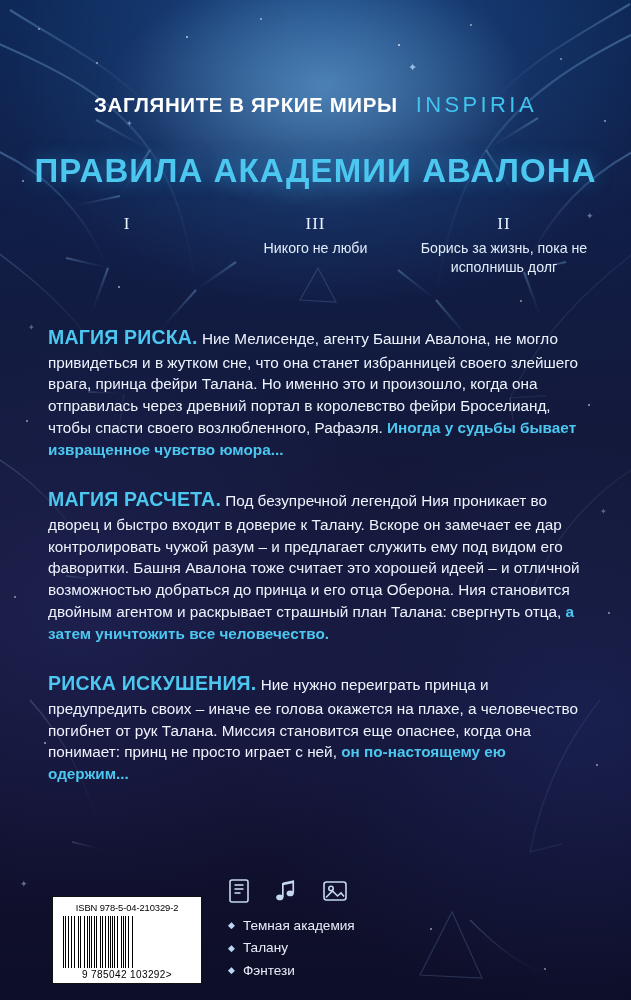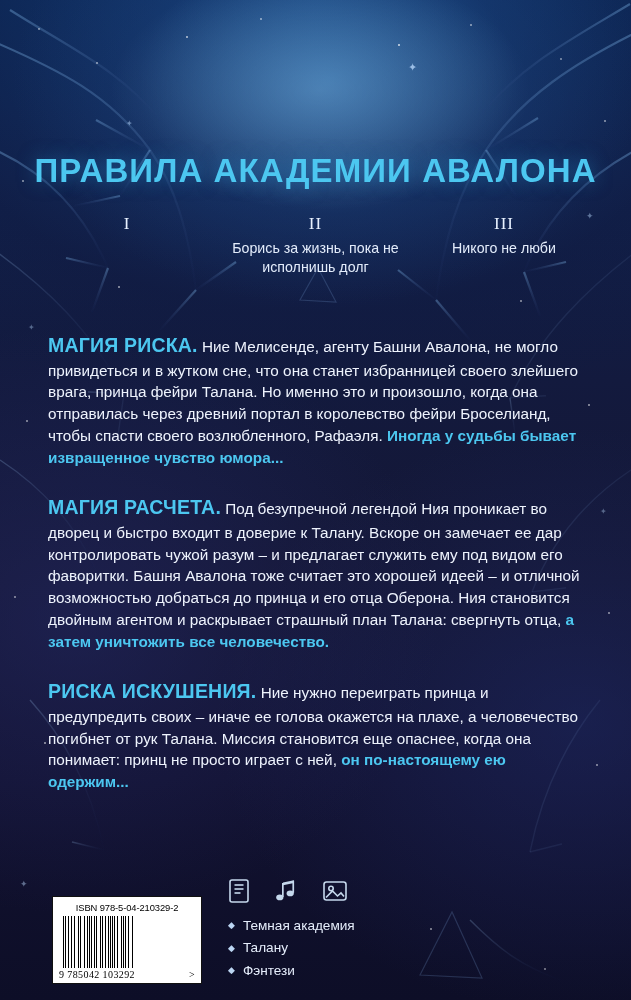--- a/index.html
+++ b/index.html
@@ -108,21 +108,21 @@
     letter-spacing: 1px;
   }
   .rule .txt {
     font-size: 14.2px;
     line-height: 1.32;
     color: #e3ecfb;
   }
   
   .blurbs {
     position: absolute;
-    top: 332px;
+    top: 324px;
     left: 48px;
     width: 540px;
   }
   .blurb { margin-bottom: 26px; }
   .blurb p {
     margin: 0;
     color: #eef3fd;
     font-size: 15.3px;
     line-height: 1.42;
   }
@@ -162,25 +162,25 @@
     gap: 0;
     padding: 0 6px;
   }
   .barcode i {
     display: block;
     background: #000;
     height: 100%;
   }
   .barcode-digits {
     display: flex;
-    justify-content: space-between;
+    justify-content: center;
     font-size: 10px;
     color: #000;
     padding: 1px 2px 0 2px;
-    font-family: Liberation Serif, serif;
+    font-family: Liberation Sans, sans-serif;
     letter-spacing: .4px;
   }
   .icons-row {
     position: absolute;
     left: 228px;
     bottom: 92px;
     display: flex;
     align-items: center;
     gap: 24px;
   }
@@ -296,34 +296,38 @@
     <div class="star" style="left:430px; top:928px; width:1.5px;height:1.5px;"></div>
     <div class="star" style="left:544px; top:968px; width:2px;height:2px;opacity:.5"></div>
     <div class="sparkle" style="left:408px; top:62px;">✦</div>
     <div class="sparkle" style="left:126px; top:120px; font-size:8px; opacity:.5">✦</div>
     <div class="sparkle" style="left:586px; top:212px; font-size:9px; opacity:.45">✦</div>
     <div class="sparkle" style="left:28px;  top:324px; font-size:8px; opacity:.4">✦</div>
     <div class="sparkle" style="left:600px; top:508px; font-size:8px; opacity:.4">✦</div>
     <div class="sparkle" style="left:20px;  top:880px; font-size:9px; opacity:.45">✦</div>
   </div>
 
+  <div class="top-line">
+    <span class="tagline">ЗАГЛЯНИТЕ В ЯРКИЕ МИРЫ</span>
+    <span class="brand">INSPIRIA</span>
+  </div>
 
   <div class="title">ПРАВИЛА АКАДЕМИИ АВАЛОНА</div>
 
   <div class="rules">
     <div class="rule">
       <div class="num">I</div>
     </div>
     <div class="rule">
+      <div class="num">III</div>
+      <div class="txt">Никого не люби</div>
+    </div>
+    <div class="rule">
       <div class="num">II</div>
       <div class="txt">Борись за жизнь, пока не исполнишь долг</div>
-    </div>
-    <div class="rule">
-      <div class="num">III</div>
-      <div class="txt">Никого не люби</div>
     </div>
   </div>
 
   <div class="blurbs">
     <div class="blurb">
       <p>
         <span class="lead">МАГИЯ РИСКА.</span>
         <span>Ние Мелисенде, агенту Башни Авалона, не могло привидеться и в жутком сне, что она станет избранницей своего злейшего врага, принца фейри Талана. Но именно это и произошло, когда она отправилась через древний портал в королевство фейри Броселианд, чтобы спасти своего возлюбленного, Рафаэля.</span>
         <span class="accent">Иногда у судьбы бывает извращенное чувство юмора...</span>
       </p>

